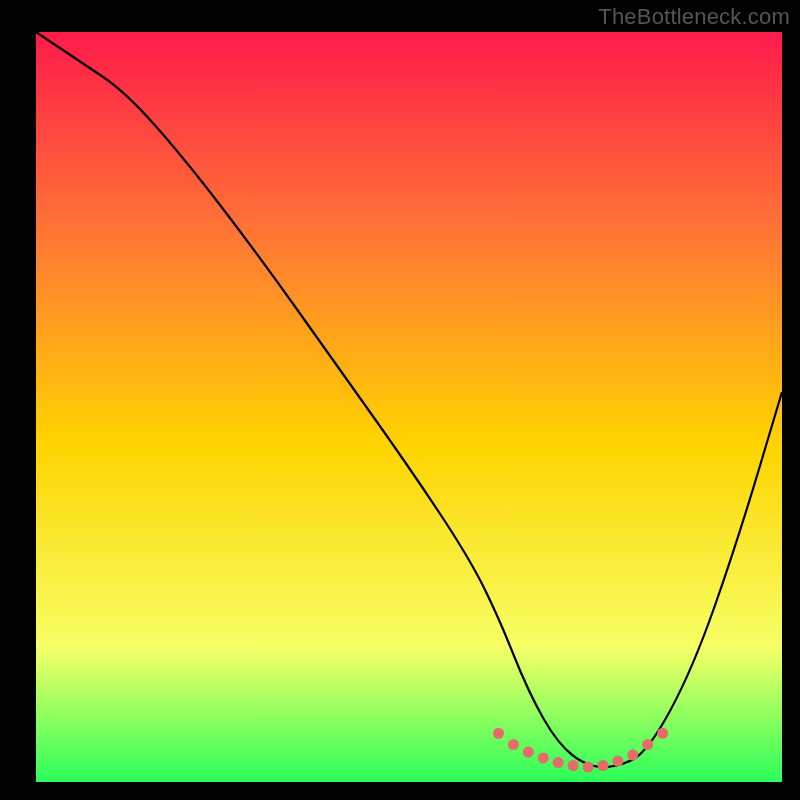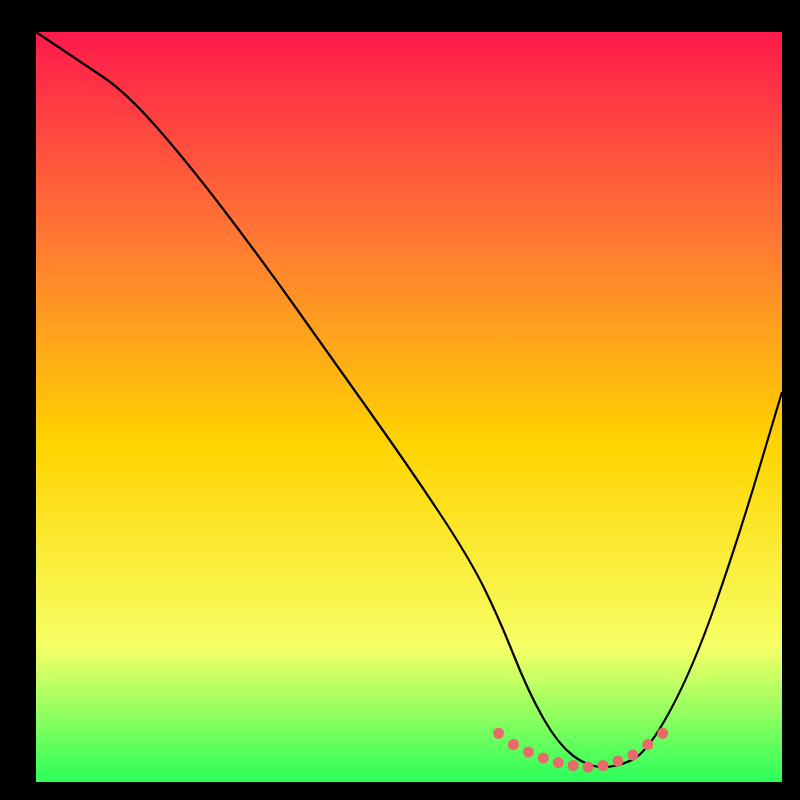--- a/index.html
+++ b/index.html
@@ -28,20 +28,21 @@
     user-select: none;
   }
   svg {
     display: block;
   }
 </style>
 </head>
 <body>
 
 <div class="frame">
+  <div class="watermark">TheBottleneck.com</div>
   <svg id="chart-svg" width="800" height="800" viewBox="0 0 800 800">
     <defs>
       <linearGradient id="bg-grad" x1="0" y1="0" x2="0" y2="1">
         <stop id="g0" offset="0%" stop-color="#ff1a4b"></stop>
         <stop id="g1" offset="28%" stop-color="#ff7a33"></stop>
         <stop id="g2" offset="55%" stop-color="#ffd400"></stop>
         <stop id="g3" offset="82%" stop-color="#f6ff66"></stop>
         <stop id="g4" offset="100%" stop-color="#2aff5a"></stop>
       </linearGradient>
     </defs>

